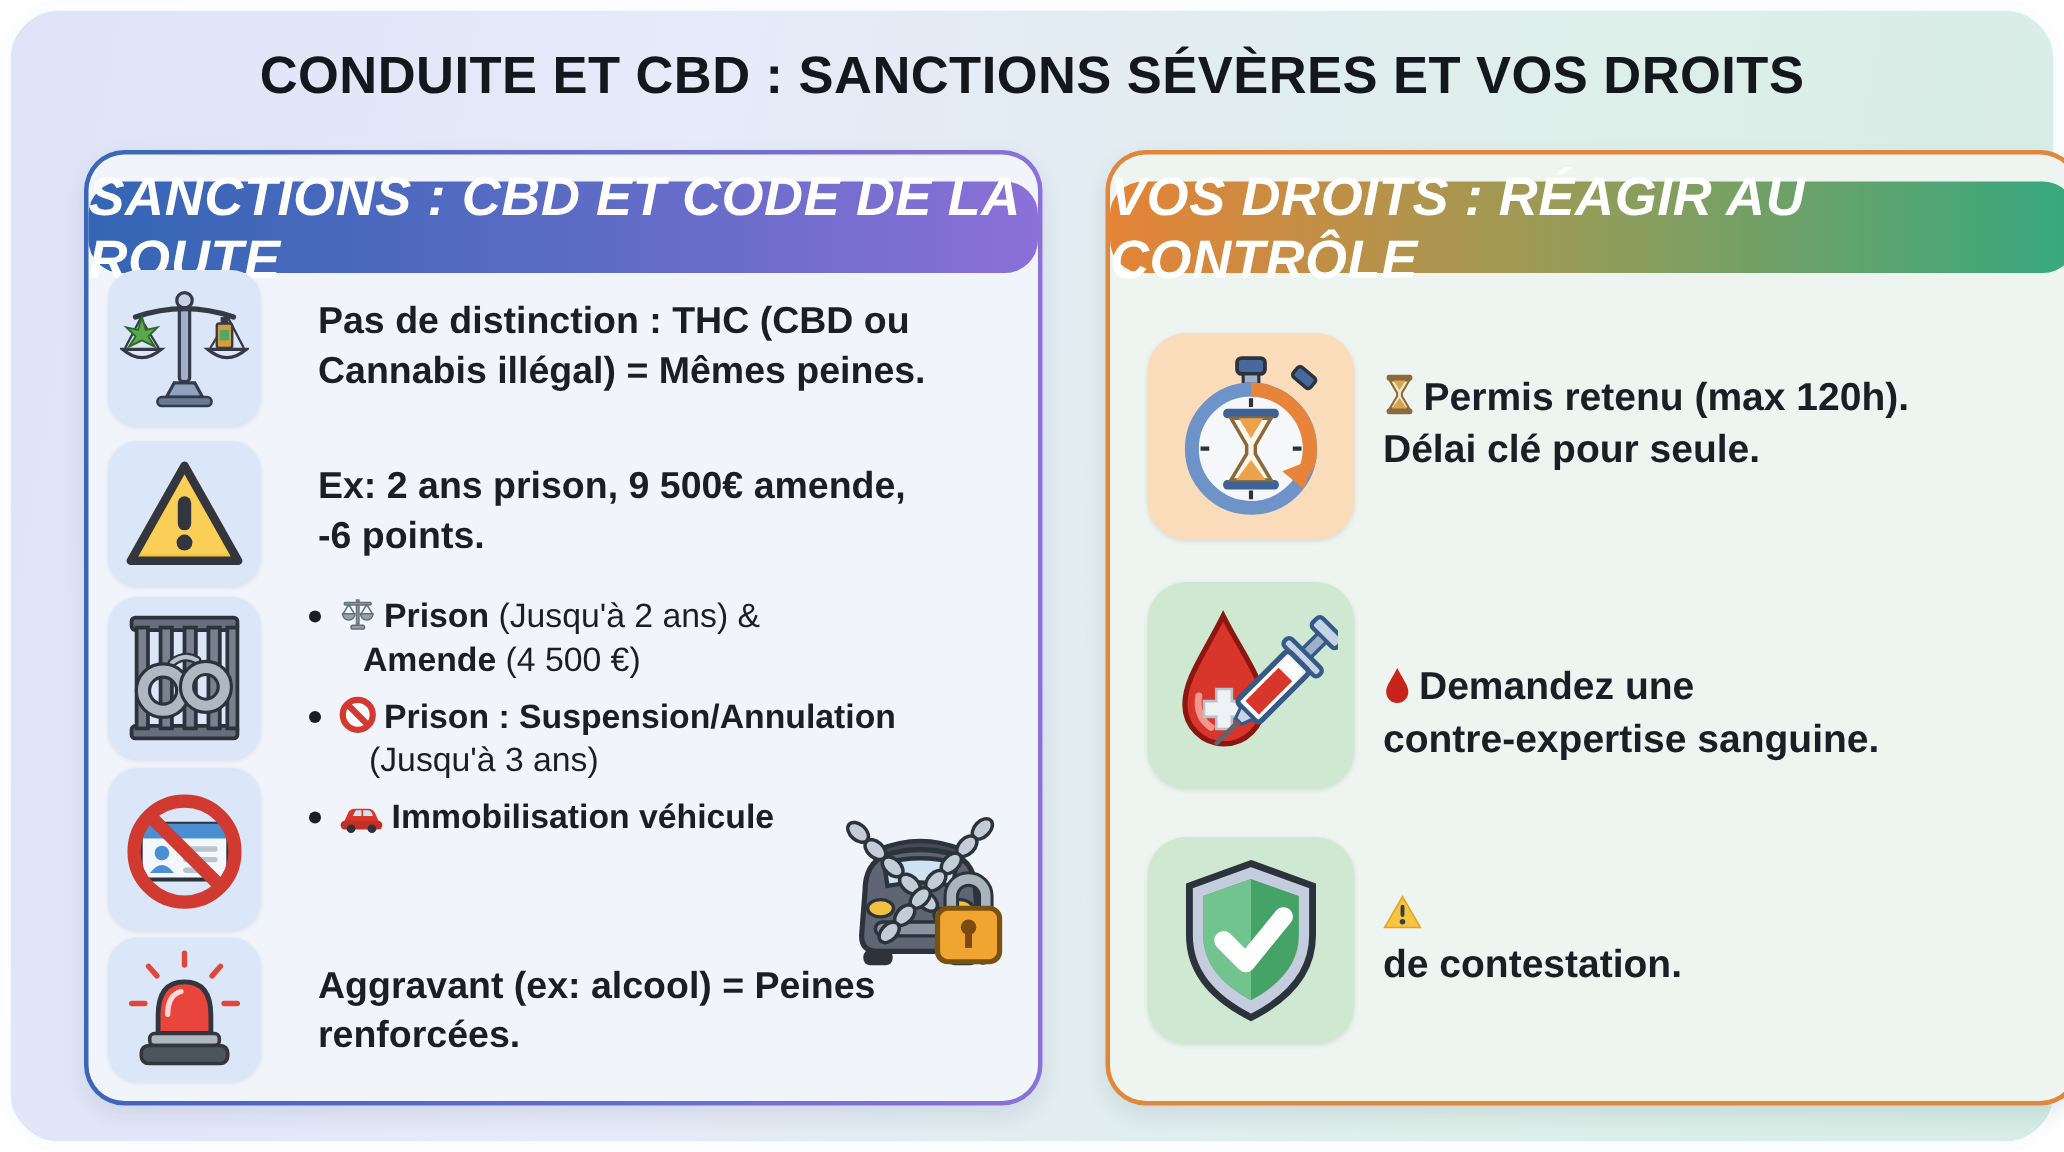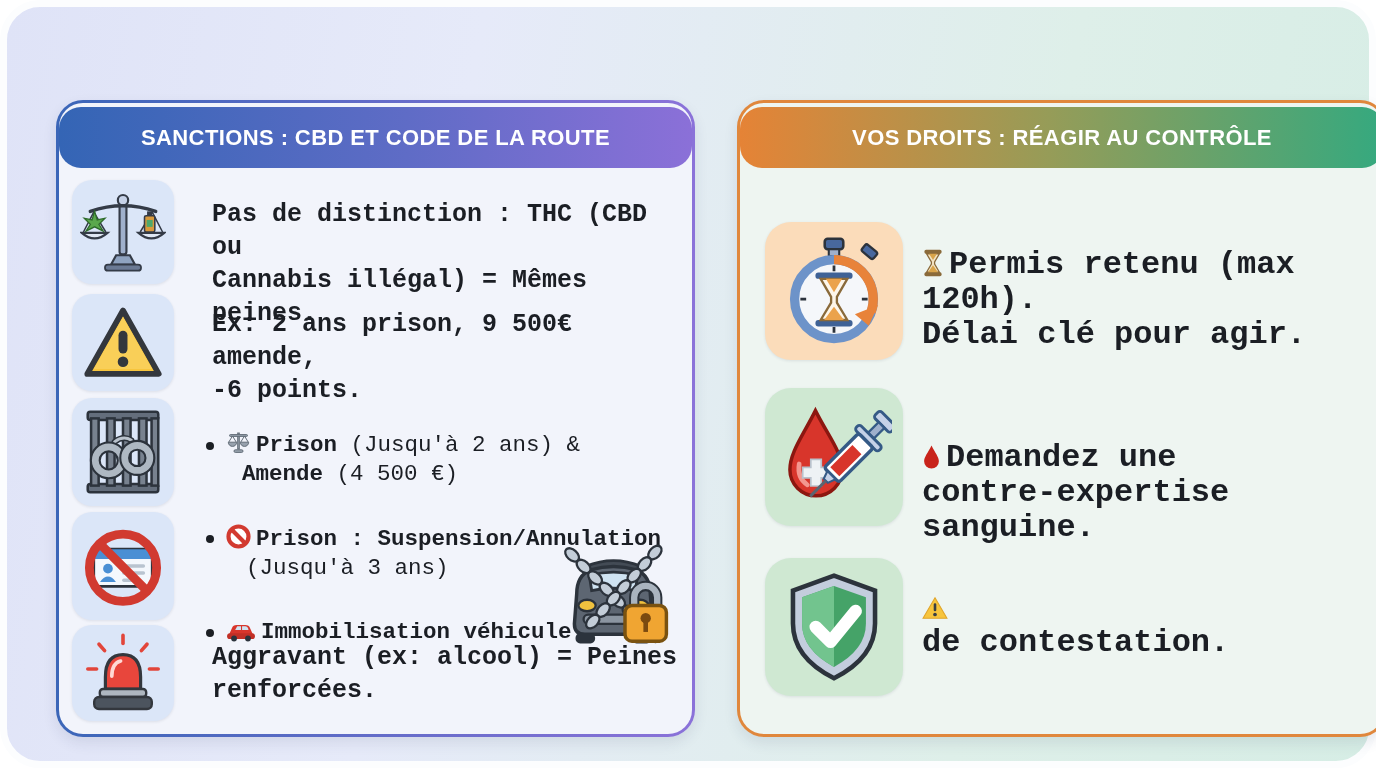--- a/index.html
+++ b/index.html
@@ -11,23 +11,23 @@
 
   
   .panel { position:absolute; border-radius:27px; box-shadow:0 6px 14px rgba(40,50,90,.10); }
   .panel-left  { left:49px;  top:93px; width:639px; height:637px; padding:3px;
                  background:linear-gradient(90deg,#3b66b8,#8b72d9); }
   .panel-right { left:730px; top:93px; width:650px; height:637px; padding:3px;
                  background:#e0873c; }
   .panel-body { position:relative; width:100%; height:100%; border-radius:24px; }
   .body-left  { background:#f2f4fb; }
   .body-right { background:#eef5f1; }
-  .panel-header { position:absolute; top:4px; left:0; width:100%; height:61px; border-radius:22px;
+  .panel-header { position:absolute; top:18px; left:0; width:100%; height:61px; border-radius:22px;
                   display:flex; align-items:center; justify-content:center;
-                  color:#ffffff; font-size:22px; font-weight:800; letter-spacing:.4px; }
+                  color:#ffffff; font-size:36px; font-weight:800; letter-spacing:.4px;font-style:italic; }
   .header-left  { background:linear-gradient(90deg,#3465b5,#5f6cc6 55%,#8b70d8); }
   .header-right { background:linear-gradient(90deg,#e58336,#969c58 48%,#35a97f); }
 
   
   .tile { position:absolute; border-radius:20px; display:flex; align-items:center; justify-content:center;
           box-shadow:0 1px 3px rgba(30,40,70,.10); }
   .tile-blue  { background:#dbe6f8; }
   .tile-peach { background:#fbdcba; }
   .tile-green { background:#cfe8d2; }
   .t-l { left:13px; width:102px; }
@@ -40,46 +40,47 @@
   .t-r1 { top:119px; }
   .t-r2 { top:285px; }
   .t-r3 { top:455px; }
 
   
   .item-text { position:absolute; color:#1b1e24; font-weight:700; }
   .lt { left:153px; width:480px; font-size:25px; line-height:33px; }
   .it-l1 { top:95px; }
   .it-l2 { top:205px; }
   .it-l5 { top:538px; }
-  .rt { left:182px; width:410px; font-size:32px; line-height:35px; }
+  .rt { left:182px; width:410px; font-size:26px; line-height:35px; }
   .it-r1 { top:144px; }
   .it-r2 { top:306px;margin-top:31px; }
   .it-r3 { top:487px; }
-  .ln { display:block;font-family:Liberation Mono, monospace; }
+  .ln { display:block; }
 
   
   .bullets { position:absolute; left:147px; top:293px; width:490px; color:#1b1e24; }
-  .bullet { display:flex; margin-bottom:9px;margin-top:35px; }
+  .bullet { display:flex; margin-bottom:9px; }
   .dot { width:8px; height:8px; border-radius:50%; background:#1b1e24; margin:11px 12px 0 0; flex:none; }
   .bullet-text { font-size:22.5px; line-height:29px; font-weight:400; }
   .bullet-text b { font-weight:700; }
   .ind16 { padding-left:16px; }
   .ind20 { padding-left:20px; }
 
   .mini { display:inline-block; vertical-align:-4px; margin-right:5px; }
   .minus-bar { display:inline-block; vertical-align:3px; width:27px; height:8px; border-radius:3px;
                background:#4a4f56; margin-right:7px; }
 
   .car-chains { position:absolute; left:497px; top:431px; }
 </style>
 </head>
 <body>
 
 <div class="canvas">
 
+  <h1 class="title">CONDUITE ET CBD : SANCTIONS SÉVÈRES ET VOS DROITS</h1>
 
   <section class="panel panel-left">
     <div class="panel-body body-left">
       <header class="panel-header header-left">
         <span>SANCTIONS : CBD ET CODE DE LA ROUTE</span>
       </header>
 
       <div class="tile tile-blue t-l t-l1">
         <svg width="86" height="88" viewBox="0 0 100 100">
           <rect x="46" y="18" width="8" height="58" rx="3" fill="#9fb0cc" stroke="#343b47" stroke-width="2.5"></rect>
@@ -288,21 +289,21 @@
       <div class="item-text rt it-r1">
         <span class="ln">
           <svg class="mini" width="22" height="28" viewBox="0 0 20 26">
             <rect x="2" y="0.8" width="16" height="3.6" rx="1.6" fill="#8a6a3a"></rect>
             <rect x="2" y="21.6" width="16" height="3.6" rx="1.6" fill="#8a6a3a"></rect>
             <path d="M4 4.4 H16 L11.5 12 v2 L16 21.6 H4 L8.5 14 v-2 Z" fill="#f3e3c3" stroke="#8a6a3a" stroke-width="1.2"></path>
             <path d="M6.3 4.4 h7.4 L10 10.2 Z" fill="#d9a44a"></path>
             <path d="M5.4 21.6 h9.2 L10 15.2 Z" fill="#d9a44a"></path>
           </svg><span>Permis retenu (max 120h).</span>
         </span>
-        <span class="ln">Délai clé pour agir.</span>
+        <span class="ln">Délai clé pour seule.</span>
       </div>
 
       <div class="tile tile-green t-r t-r2">
         <svg width="116" height="116" viewBox="0 0 100 100">
           <path d="M34 10 C23 32 12 46 12 61 a22.5 22.5 0 0 0 45 0 C57 46 45 32 34 10 Z" fill="#d8352b" stroke="#8c1710" stroke-width="3"></path>
           <path d="M20 56 q-2 12 7 18" stroke="#f3978f" stroke-width="4" fill="none" stroke-linecap="round"></path>
           <path d="M30 52 h9 v7 h7 v9 h-7 v7 h-9 v-7 h-7 v-9 h7 Z" fill="#eef2f5" stroke="#b9c2cc" stroke-width="1.5"></path>
           <g transform="rotate(45 62 50)">
             <rect x="53" y="2" width="20" height="8" rx="2.5" fill="#c6d2e8" stroke="#355a86" stroke-width="2.5"></rect>
             <rect x="59.5" y="10" width="7" height="13" fill="#9fb0cc" stroke="#355a86" stroke-width="2"></rect>

